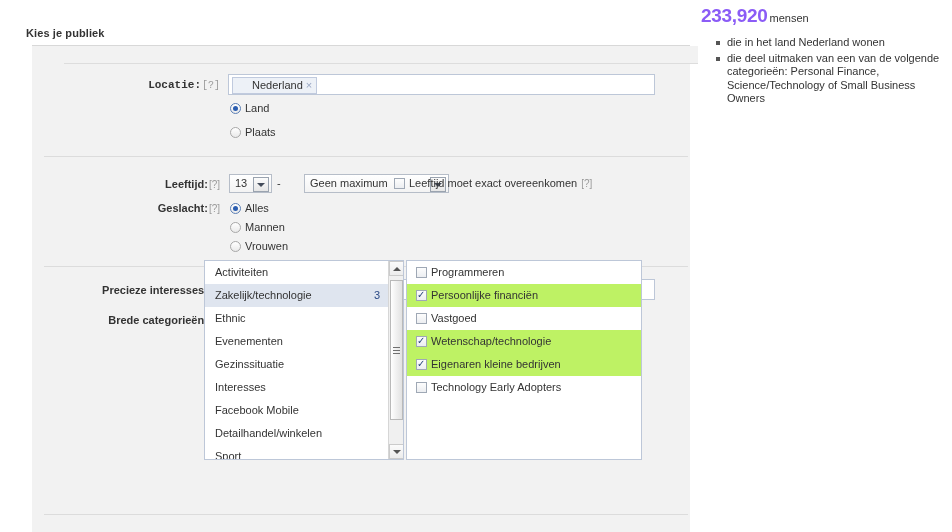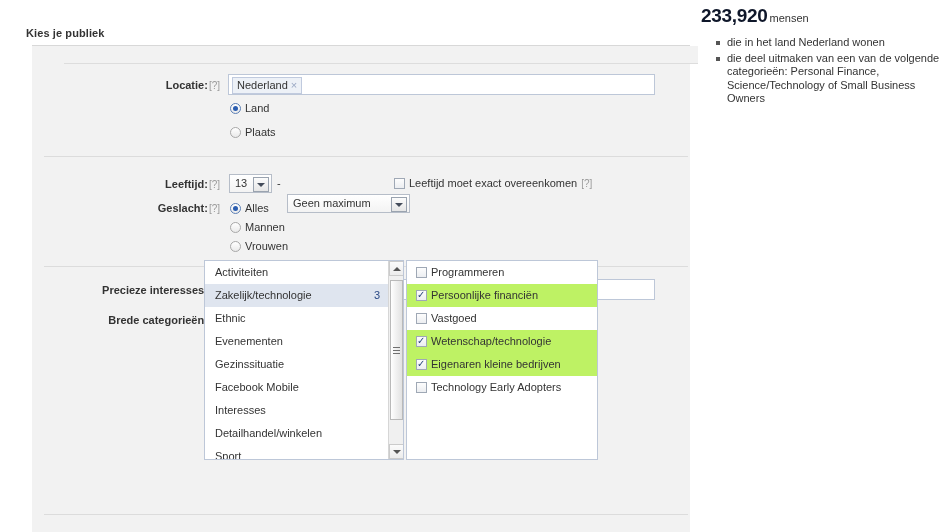--- a/index.html
+++ b/index.html
@@ -95,21 +95,21 @@
   .text-input {
     position: absolute;
     box-sizing: border-box;
     background: #ffffff;
     border: 1px solid #bdc7d8;
     height: 21px;
   }
   .token {
     display: inline-block;
     margin: 2px 0 0 3px;
-    padding: 0px 4px 1px 4px;
+    padding: 0px 4px 1px 19px;
     background: #edf1f7;
     border: 1px solid #c0cade;
     font-size: 11px;
     color: #333333;
     line-height: 14px;
     cursor: default;
   }
   .token-x {
     color: #9aa8c4;
     margin-left: 3px;
@@ -212,21 +212,21 @@
   .list-box {
     position: absolute;
     top: 0;
     box-sizing: border-box;
     background: #ffffff;
     border: 1px solid #bdc7d8;
     height: 200px;
     overflow: hidden;
   }
   #left-list { left: 0; width: 200px; }
-  #right-list { left: 202px; width: 192px; }
+  #right-list { left: 202px; width: 236px; }
 
   .cat-item {
     position: relative;
     height: 23px;
     line-height: 23px;
     padding-left: 10px;
     font-size: 11px;
     color: #333333;
     white-space: nowrap;
     cursor: pointer;
@@ -326,21 +326,21 @@
     background: #ffffff;
   }
   #audience-count {
     position: absolute;
     left: 3px; top: 5px;
     white-space: nowrap;
   }
   #audience-number {
     font-size: 19px;
     font-weight: bold;
-    color: #0f172a;
+    color: #8b5cf6;
     letter-spacing: -0.3px;
   }
   #audience-unit {
     font-size: 11px;
     color: #333333;
     margin-left: 2px;
   }
   #audience-list {
     position: absolute;
     left: 11px; top: 32px;
@@ -370,21 +370,21 @@
 
 <div id="form-panel">
 
   <div id="panel-header"></div>
   <div id="panel-title">Kies je publiek</div>
 
   <div id="form-body">
     <div id="top-white-strip"></div>
 
     <div class="row">
-      <div class="field-label" style="left:0px; top:33px; width:188px;">
+      <div class="field-label" style="left:0px; top:33px; width:188px;font-family:Liberation Mono, monospace;">
         <span>Locatie:</span><span class="qmark">[?]</span>
       </div>
 
       <div class="text-input" style="left:196px; top:28px; width:427px;">
         <span class="token"><span>Nederland</span><span class="token-x">×</span></span>
       </div>
 
       <div class="radio-row" style="left:198px; top:56px;">
         <span class="radio checked"></span><span class="radio-label">Land</span>
       </div>
@@ -400,21 +400,21 @@
         <span>Leeftijd:</span><span class="qmark">[?]</span>
       </div>
 
       <div class="select" style="left:197px; top:128px; width:43px;">
         <span class="sel-text">13</span>
         <span class="sel-btn"></span>
       </div>
 
       <span style="position:absolute; left:245px; top:131px; font-size:11px; color:#333;">-</span>
 
-      <div class="select" style="left:255px; top:128px; width:123px;margin-top:20px;">
+      <div class="select" style="left:272px; top:128px; width:145px;">
         <span class="sel-text">Geen maximum</span>
         <span class="sel-btn"></span>
       </div>
 
       <div style="position:absolute; left:362px; top:131px; white-space:nowrap;">
         <span class="cb"></span><span style="font-size:11px; color:#333;">Leeftijd moet exact overeenkomen</span><span class="qmark" style="margin-left:4px;">[?]</span>
       </div>
     </div>
 
     <div class="row">
@@ -474,26 +474,26 @@
         <span>Evenementen</span>
         <span class="count"></span>
         <span class="arrow"></span>
       </div>
       <div class="cat-item">
         <span>Gezinssituatie</span>
         <span class="count"></span>
         <span class="arrow"></span>
       </div>
       <div class="cat-item">
+        <span>Interesses</span>
+        <span class="count"></span>
+        <span class="arrow"></span>
+      </div>
+      <div class="cat-item">
         <span>Facebook Mobile</span>
-        <span class="count"></span>
-        <span class="arrow"></span>
-      </div>
-      <div class="cat-item">
-        <span>Interesses</span>
         <span class="count"></span>
         <span class="arrow"></span>
       </div>
       <div class="cat-item">
         <span>Detailhandel/winkelen</span>
         <span class="count"></span>
         <span class="arrow"></span>
       </div>
       <div class="cat-item">
         <span>Sport</span>

